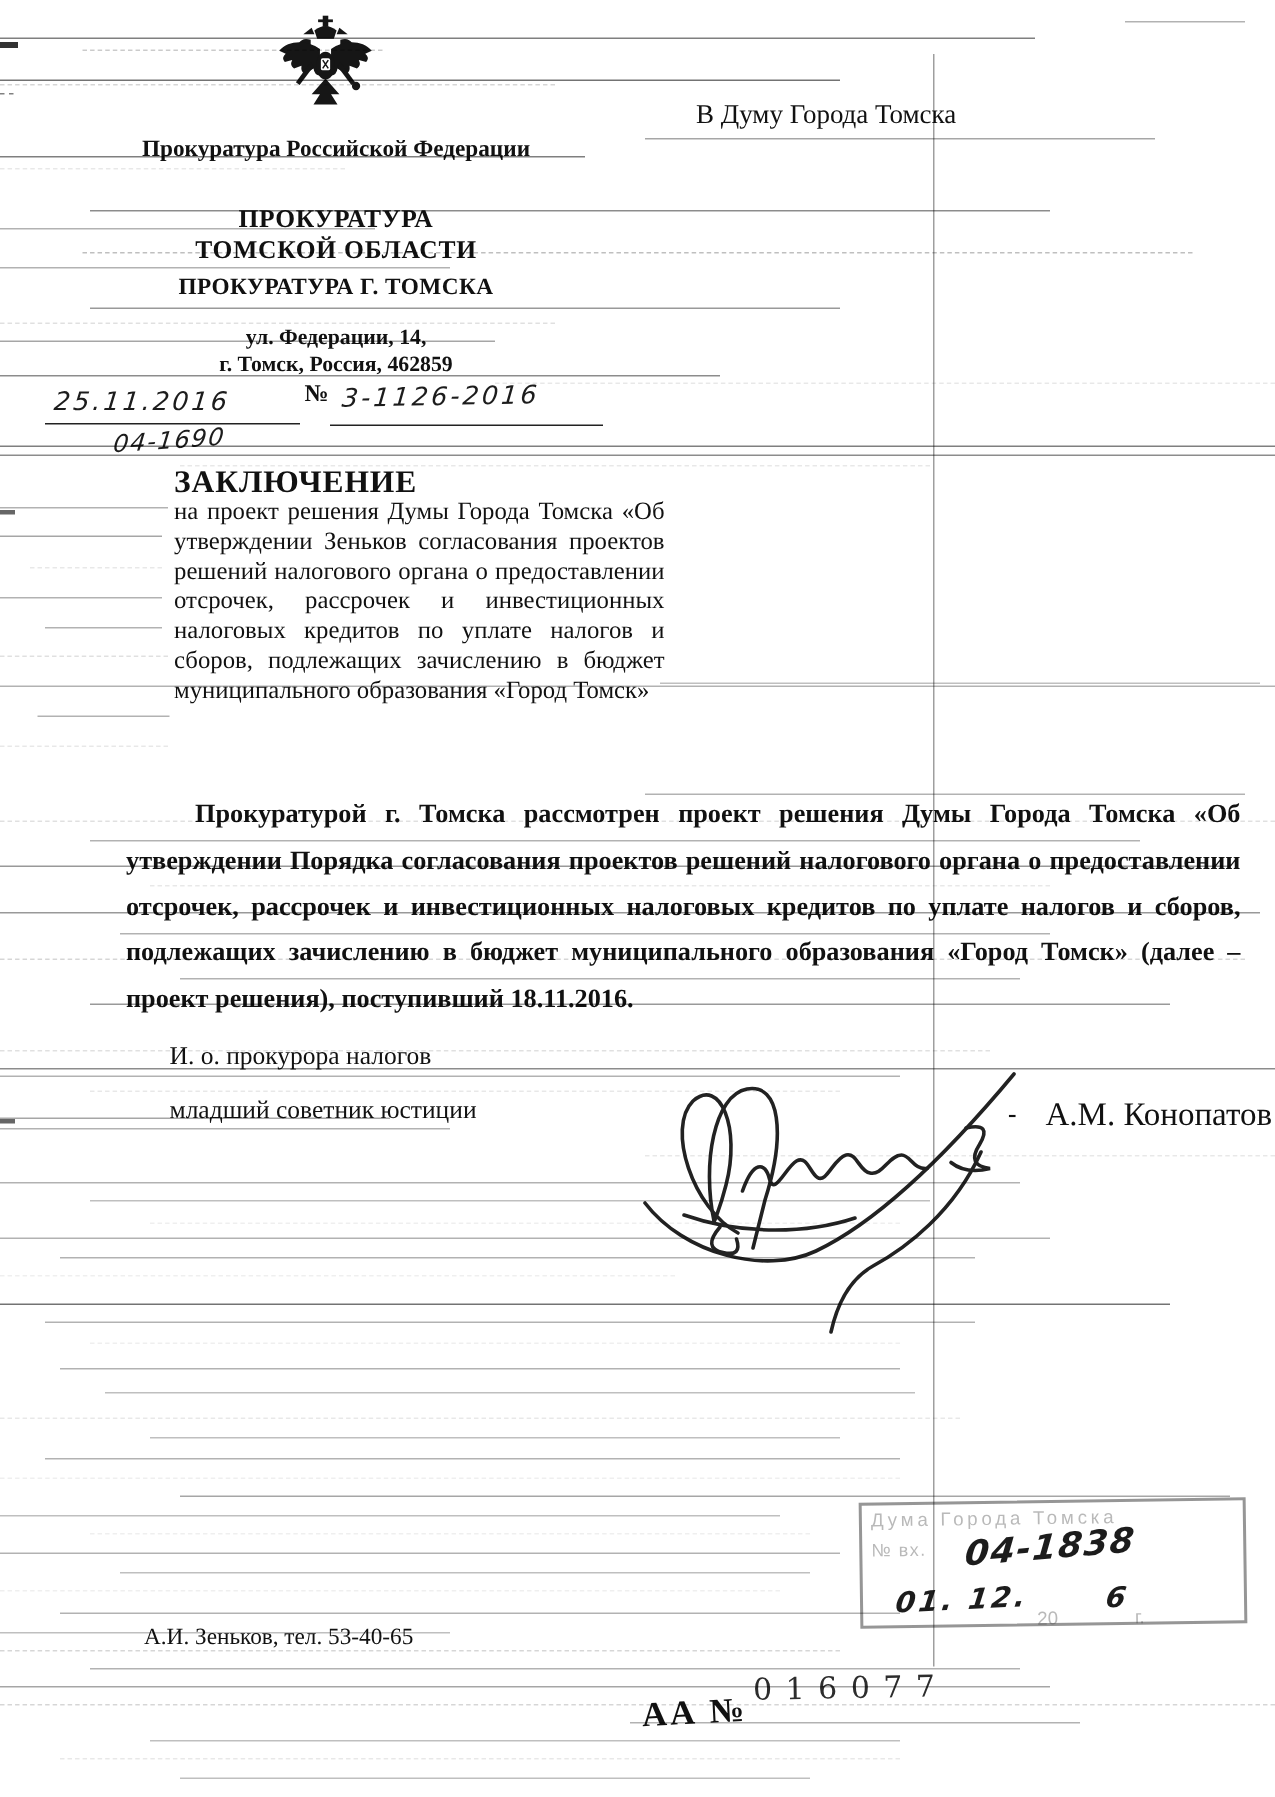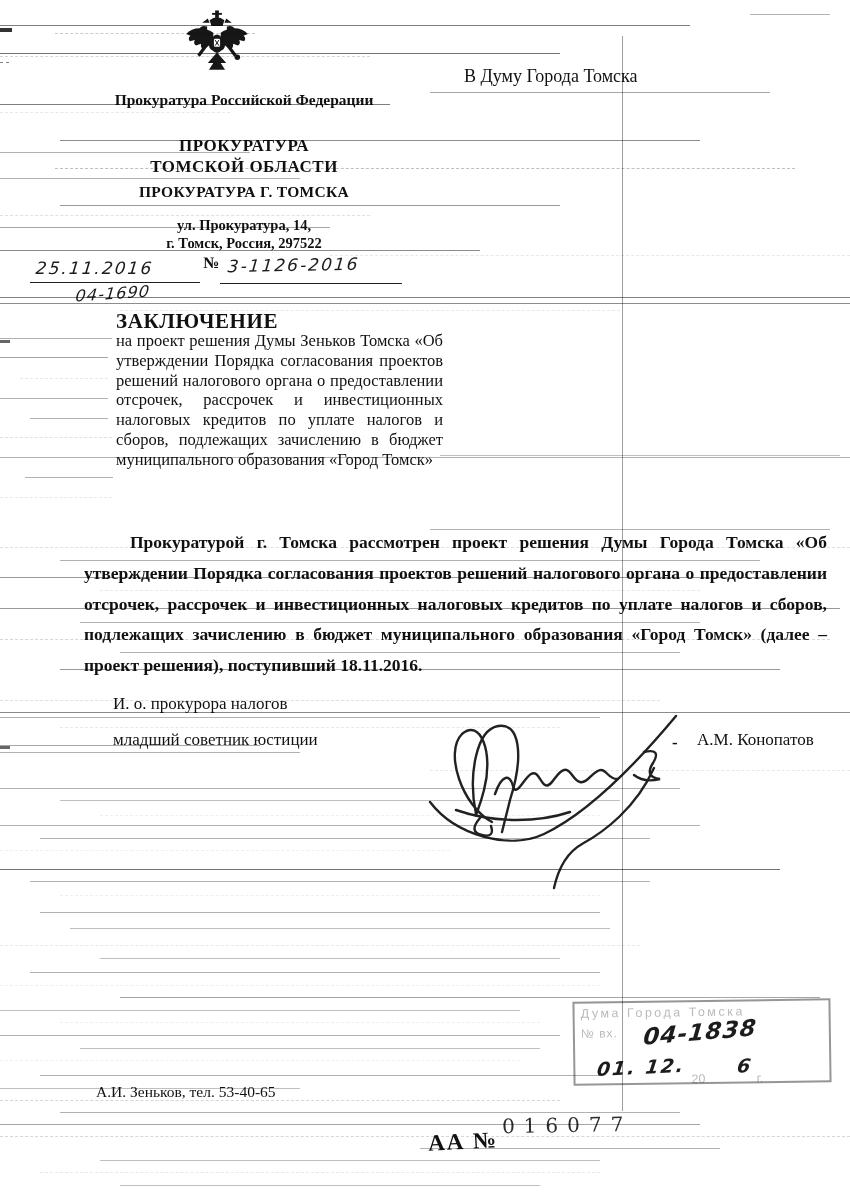--- a/index.html
+++ b/index.html
@@ -4,21 +4,21 @@
 <style>
   html,body{margin:0;padding:0;background:#ffffff;}
   .page{position:relative;width:850px;height:1198px;background:#fff;overflow:hidden;
         font-family:"Liberation Serif", serif;color:#111;}
   .abs{position:absolute;}
   
   #noise{position:absolute;inset:0;z-index:5;pointer-events:none;}
   .scanline{position:absolute;height:1px;background:#000;}
   .vline{position:absolute;left:622px;top:36px;width:1px;height:1075px;background:rgba(0,0,0,.38);z-index:4;}
   
-  .lh{left:88px;width:272px;text-align:center;font-weight:bold;z-index:2;margin-left:20px;}
+  .lh{left:88px;width:272px;text-align:center;font-weight:bold;z-index:2;}
   .org-federal{top:90px;font-size:15.5px;line-height:20px;}
   .org-regional{top:135px;font-size:17px;line-height:21px;letter-spacing:.5px;}
   .org-city{top:183px;font-size:15.5px;letter-spacing:.3px;}
   .address{top:216px;font-size:14.5px;line-height:18px;}
   .recipient{left:464px;top:66px;font-size:18px;z-index:2;}
   
   .hand{font-family:"DejaVu Sans", sans-serif;font-style:italic;color:#1c1c1c;display:inline-block;}
   .ref-date{left:36px;top:258px;font-size:17px;letter-spacing:2px;transform:skewX(-6deg);z-index:2;}
   .numero{left:203px;top:254px;font-size:16px;font-weight:bold;z-index:2;}
   .ref-num{left:228px;top:255px;font-size:17px;letter-spacing:2px;transform:skewX(-6deg) rotate(-1deg);z-index:2;}
@@ -27,21 +27,21 @@
   
   .title{left:116px;top:309px;font-size:21px;font-weight:bold;letter-spacing:.6px;z-index:2;}
   .subject{left:116px;top:331px;width:327px;font-size:16.5px;line-height:19.8px;
            text-align:justify;text-align-last:left;z-index:2;}
   
   .bodytxt{left:84px;top:527px;width:743px;font-size:17.5px;line-height:30.8px;z-index:2;font-weight:bold;}
   .bodytxt p{margin:0;text-align:justify;text-indent:46px;}
   
   .sig-pos1{left:113px;top:694px;font-size:17px;z-index:2;}
   .sig-pos2{left:113px;top:730px;font-size:17px;z-index:2;}
-  .sig-name{left:697px;top:730px;font-size:17px;z-index:2;}
+  .sig-name{left:697px;top:730px;font-size:22px;z-index:2;}
   .sig-dash{left:672px;top:733px;font-size:17px;font-weight:bold;z-index:2;}
   .autograph{left:392px;top:660px;z-index:3;}
   
   .stamp{left:573px;top:1000px;width:258px;height:84px;border:2px solid rgba(45,45,45,.5);
          transform:rotate(-.8deg);z-index:2;padding:3px 6px;box-sizing:border-box;}
   .stamp .faint{color:rgba(70,70,70,.38);font-family:"Liberation Sans", sans-serif;}
   .stamp-org{font-size:12.5px;letter-spacing:2.5px;white-space:nowrap;}
   .stamp-row2{margin-top:0px;display:flex;align-items:center;gap:8px;}
   .stamp-row2 .faint{font-size:12px;letter-spacing:1px;}
   .stamp-num{font-size:23px;font-weight:bold;letter-spacing:1px;transform:skewX(-10deg) rotate(-4deg);margin-left:18px;}
@@ -168,35 +168,35 @@
     </g>
   </svg>
 
   <div class="abs lh org-federal">Прокуратура Российской Федерации</div>
   <div class="abs lh org-regional">
     <div>ПРОКУРАТУРА</div>
     <div>ТОМСКОЙ ОБЛАСТИ</div>
   </div>
   <div class="abs lh org-city">ПРОКУРАТУРА Г. ТОМСКА</div>
   <div class="abs lh address">
-    <div>ул. Прокуратура, 14,</div>
-    <div>г. Томск, Россия, 297522</div>
+    <div>ул. Федерации, 14,</div>
+    <div>г. Томск, Россия, 462859</div>
   </div>
 
   <div class="abs recipient">В Думу Города Томска</div>
 
   <span class="abs hand ref-date">25.11.2016</span>
   <span class="abs numero">№</span>
   <span class="abs hand ref-num">3-1126-2016</span>
   <span class="abs hand ref-num2">04-1690</span>
   <div class="uline" style="left:30px;top:282px;width:170px;"></div>
   <div class="uline" style="left:220px;top:283px;width:182px;"></div>
 
   <div class="abs title">ЗАКЛЮЧЕНИЕ</div>
-  <div class="abs subject">на проект решения Думы Зеньков Томска «Об утверждении Порядка согласования проектов решений налогового органа о предоставлении отсрочек, рассрочек и инвестиционных налоговых кредитов по уплате налогов и сборов, подлежащих зачислению в бюджет муниципального образования «Город Томск»</div>
+  <div class="abs subject">на проект решения Думы Города Томска «Об утверждении Зеньков согласования проектов решений налогового органа о предоставлении отсрочек, рассрочек и инвестиционных налоговых кредитов по уплате налогов и сборов, подлежащих зачислению в бюджет муниципального образования «Город Томск»</div>
 
   <div class="abs bodytxt">
     <p>Прокуратурой г. Томска рассмотрен проект решения Думы Города Томска «Об утверждении Порядка согласования проектов решений налогового органа о предоставлении отсрочек, рассрочек и инвестиционных налоговых кредитов по уплате налогов и сборов, подлежащих зачислению в бюджет муниципального образования «Город Томск» (далее – проект решения), поступивший 18.11.2016.</p>
   </div>
 
   <div class="abs sig-pos1">И. о. прокурора налогов</div>
   <div class="abs sig-pos2">младший советник юстиции</div>
   <div class="abs sig-dash">-</div>
   <div class="abs sig-name">А.М. Конопатов</div>
 

